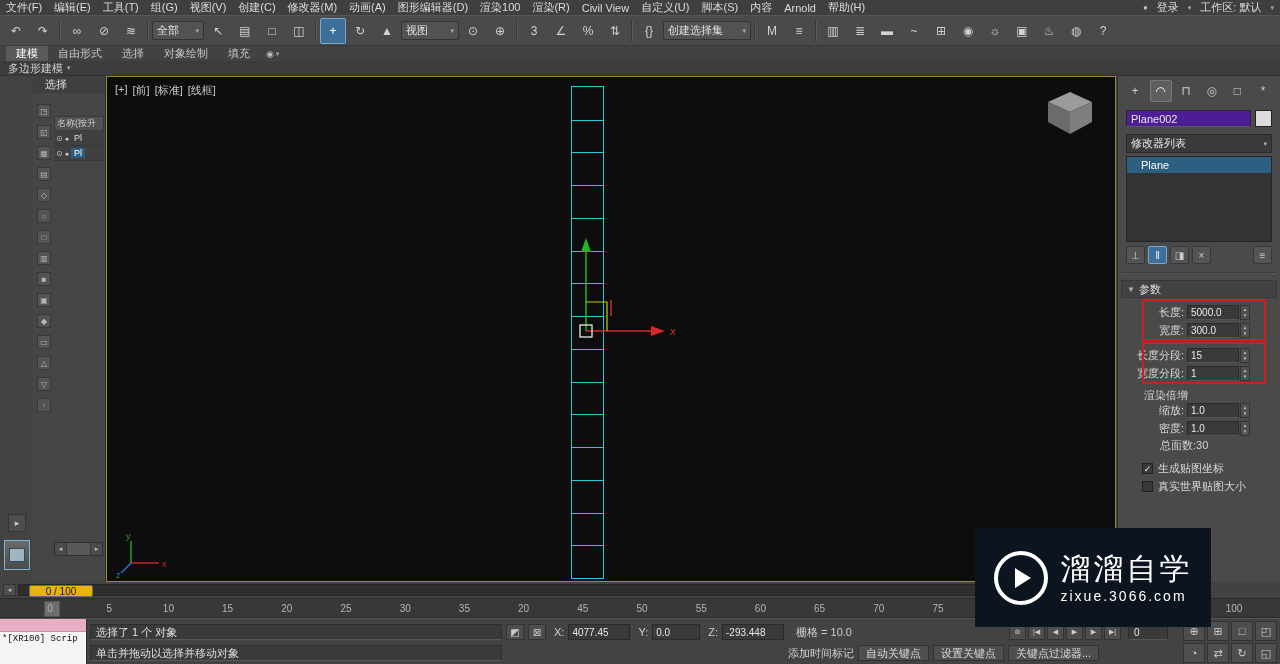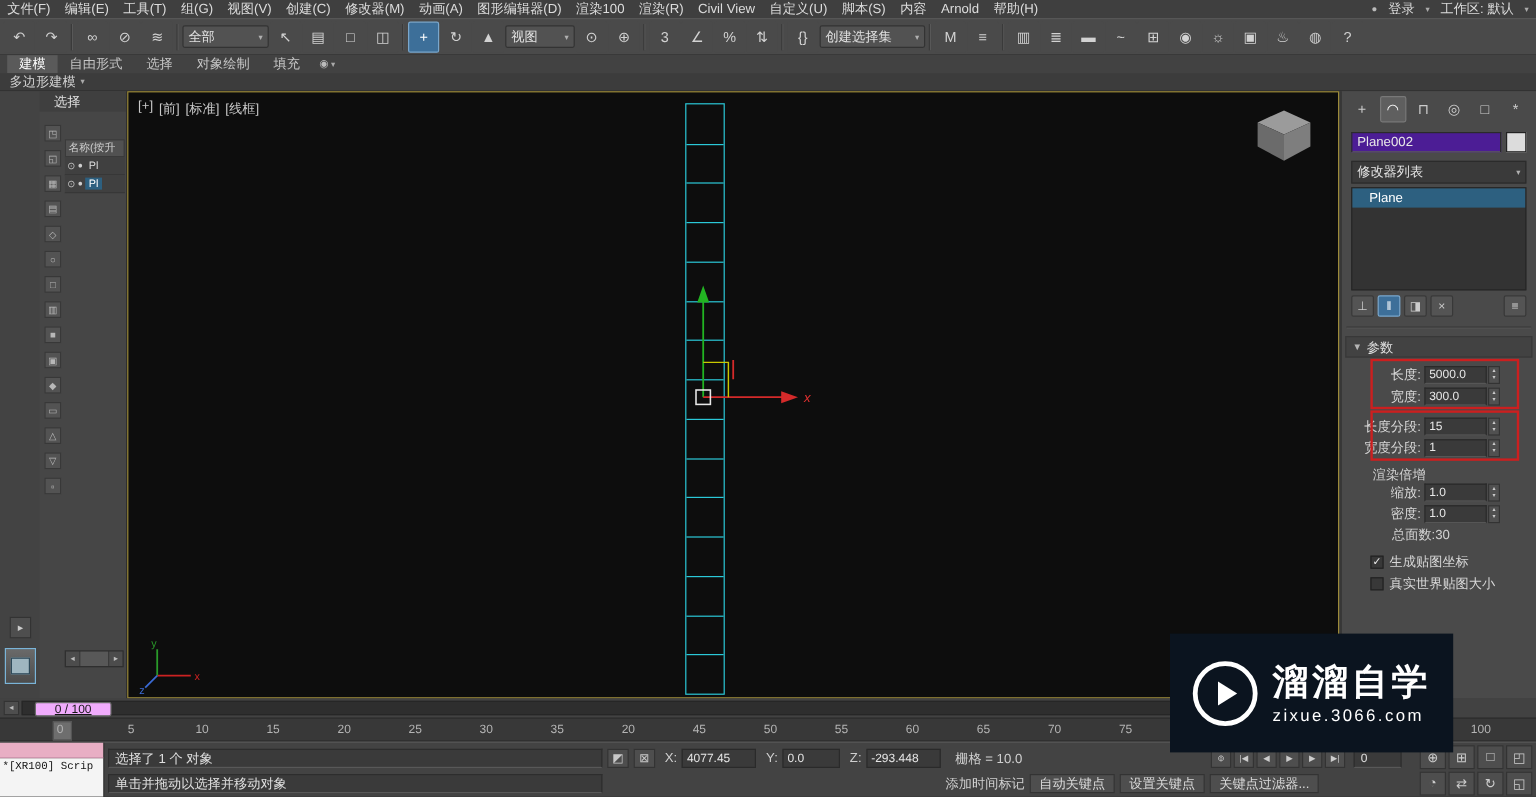--- a/index.html
+++ b/index.html
@@ -122,22 +122,22 @@
             justify-content:center;font-size:9px;color:#eee;box-sizing:border-box;}
   .annotation{position:absolute;left:24px;width:124px;border:2px solid #cc1f1f;pointer-events:none;box-sizing:border-box;}
   #annot-1{top:223px;height:42px;}
   #annot-2{top:266px;height:42px;}
 
   
   #time-slider{position:absolute;top:582px;left:0;width:1280px;height:16px;background:#424242;display:flex;align-items:center;}
   .ts-arrow{width:13px;height:12px;margin-left:3px;background:#4e4e4e;border:1px solid #333;color:#bbb;font-size:7px;
             display:flex;align-items:center;justify-content:center;box-sizing:border-box;}
   .ts-track{flex:0 0 1092px;height:12px;margin-left:2px;background:#2e2e2e;border:1px solid #262626;position:relative;box-sizing:border-box;}
-  .ts-handle{position:absolute;left:10px;top:0;width:62px;height:10px;background:#f0abfc;border:1px solid #6a6a6a;
-             color:#161616;font-size:10px;display:flex;align-items:center;justify-content:center;border-radius:2px;text-decoration:underline;}
+  .ts-handle{position:absolute;left:10px;top:0;width:62px;height:10px;background:#eab308;border:1px solid #6a6a6a;
+             color:#161616;font-size:10px;display:flex;align-items:center;justify-content:center;border-radius:2px;}
   #trackbar{position:absolute;top:598px;left:0;width:1280px;height:20px;background:#383838;
             border-top:1px solid #2c2c2c;border-bottom:1px solid #2c2c2c;box-sizing:border-box;}
   .tick-label{position:absolute;top:4px;transform:translateX(-50%);font-size:10px;color:#b4b4b4;}
   .frame-marker{position:absolute;left:44px;top:2px;width:14px;height:14px;background:#6e6e6e;border:1px solid #555;}
 
   
   #statusbar{position:absolute;top:618px;left:0;width:1280px;height:46px;background:#434343;border-top:1px solid #565656;box-sizing:border-box;}
   .srow{position:absolute;left:90px;right:112px;height:20px;display:flex;align-items:center;gap:4px;font-size:11px;}
   #srow-1{top:3px;} #srow-2{top:24px;}
   .sunken{background:#3a3a3a;border:1px solid #2d2d2d;border-bottom-color:#585858;height:16px;display:flex;
@@ -164,21 +164,21 @@
   .listener-pink{height:13px;background:#e8aec4;border-bottom:1px solid #c890a8;box-sizing:border-box;}
   .listener-white{height:33px;background:#f4f4f4;color:#111;font-family:"Liberation Mono","DejaVu Sans Mono",monospace;
                   font-size:9px;padding:2px;box-sizing:border-box;white-space:nowrap;overflow:hidden;}
 
   
   #watermark{position:absolute;left:975px;top:528px;width:236px;height:99px;background:#0b141f;z-index:20;
              display:flex;align-items:center;justify-content:center;gap:13px;}
   .wm-logo{width:54px;height:54px;border:4px solid #fff;border-radius:50%;display:flex;align-items:center;
            justify-content:center;box-sizing:border-box;flex:0 0 auto;}
   .wm-tri{width:0;height:0;border-left:16px solid #fff;border-top:10px solid transparent;border-bottom:10px solid transparent;margin-left:4px;}
-  .wm-title{font-size:30px;font-weight:bold;color:#fff;letter-spacing:3px;line-height:1.1;}
+  .wm-title{font-size:30px;font-weight:normal;color:#fff;letter-spacing:3px;line-height:1.1;}
   .wm-site{font-size:14px;color:#fff;letter-spacing:2px;margin-top:3px;}
 </style>
 </head>
 <body>
 
 <div class="app">
 
   <div id="menubar">
     <div id="menu-items">
         <span class="mb-item">文件(F)</span>
@@ -212,21 +212,21 @@
   </div>
 
   <div id="toolbar">
       <span class="tb-icon">↶</span>
       <span class="tb-icon">↷</span>
       <span class="tb-sep"></span>
       <span class="tb-icon">∞</span>
       <span class="tb-icon">⊘</span>
       <span class="tb-icon">≋</span>
       <span class="tb-sep"></span>
-      <span class="tb-dd" style="width: 72px;">
+      <span class="tb-dd" style="width: 52px;">
         <span class="dd-label">全部</span>
         <span class="dd-caret">▾</span>
       </span>
       <span class="tb-icon">↖</span>
       <span class="tb-icon">▤</span>
       <span class="tb-icon">□</span>
       <span class="tb-icon">◫</span>
       <span class="tb-sep"></span>
       <span class="tb-icon active">+</span>
       <span class="tb-icon">↻</span>

